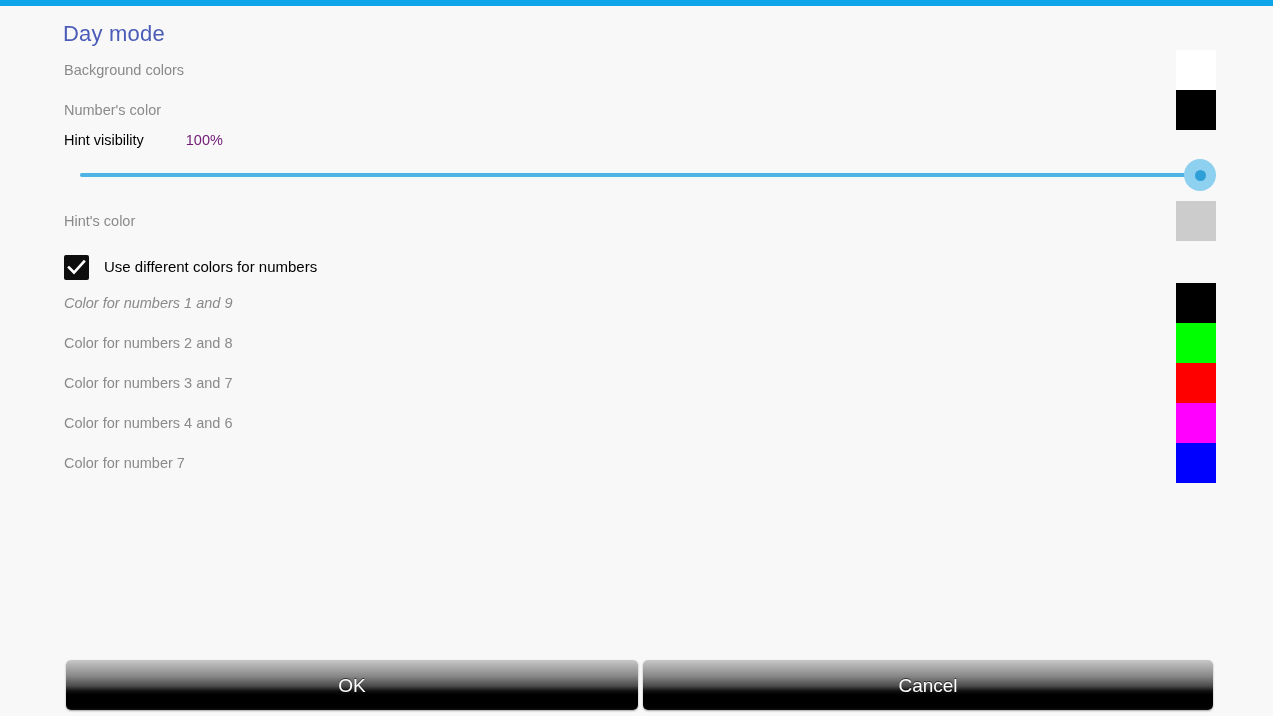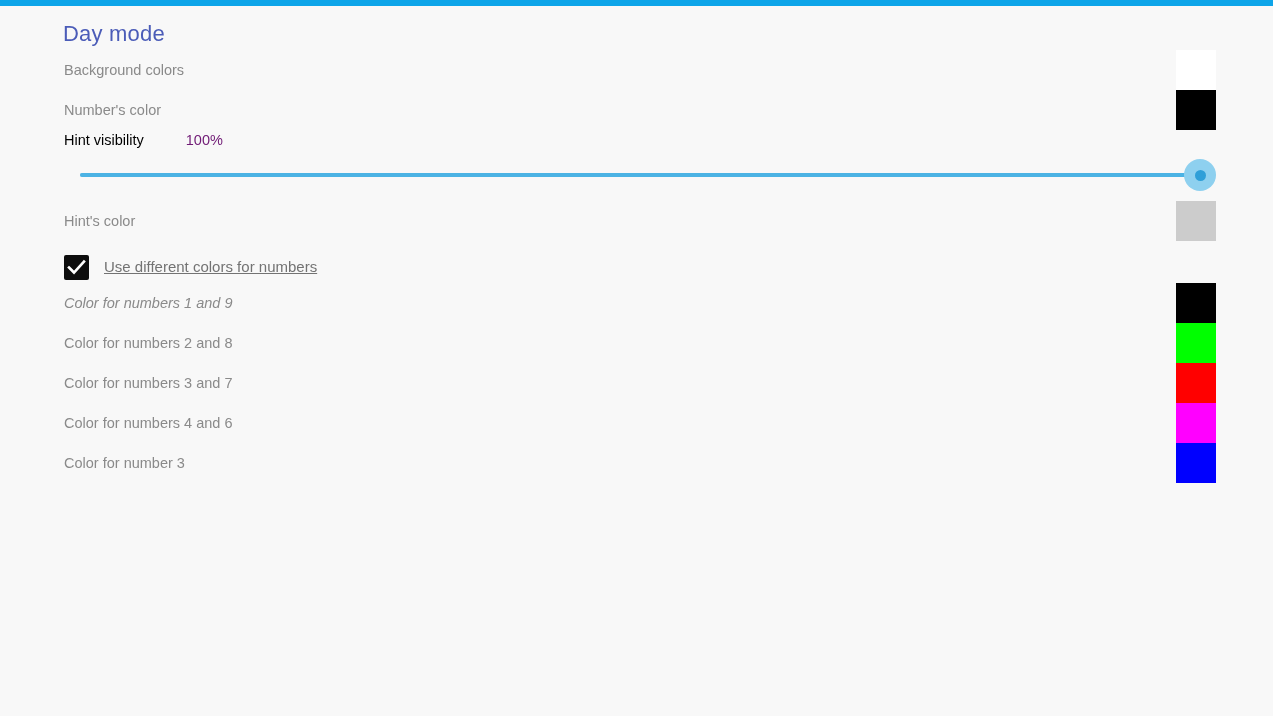--- a/index.html
+++ b/index.html
@@ -137,24 +137,23 @@
     flex: none;
   }
   .checkbox-box svg {
     position: absolute;
     left: 3px;
     top: 4px;
   }
   .checkbox-label {
     margin-left: 15px;
     font-size: 15px;
-    color: #737373;
-    line-height: 18px;
-    white-space: nowrap;
-    text-decoration: underline;
+    color: #000000;
+    line-height: 18px;
+    white-space: nowrap;
   }
 
   
   .button-bar {
     position: absolute;
     left: 0;
     top: 654px;
     width: 1273px;
     height: 52px;
   }
@@ -232,17 +231,25 @@
 
   <div class="pref-label" style="top:328px;">Color for numbers 2 and 8</div>
   <div class="swatch" style="top: 317px; background: rgb(0, 255, 0);"></div>
 
   <div class="pref-label" style="top:368px;">Color for numbers 3 and 7</div>
   <div class="swatch" style="top: 357px; background: rgb(255, 0, 0);"></div>
 
   <div class="pref-label" style="top:408px;">Color for numbers 4 and 6</div>
   <div class="swatch" style="top: 397px; background: rgb(255, 0, 255);"></div>
 
-  <div class="pref-label" style="top:448px;">Color for number 3</div>
+  <div class="pref-label" style="top:448px;">Color for number 7</div>
   <div class="swatch" style="top: 437px; background: rgb(0, 0, 255);"></div>
 
+  <div class="button-bar">
+    <div class="dlg-btn" id="ok-button">
+      <span>OK</span>
+    </div>
+    <div class="dlg-btn" id="cancel-button">
+      <span>Cancel</span>
+    </div>
+  </div>
 
 </div>
 
 </body></html>

